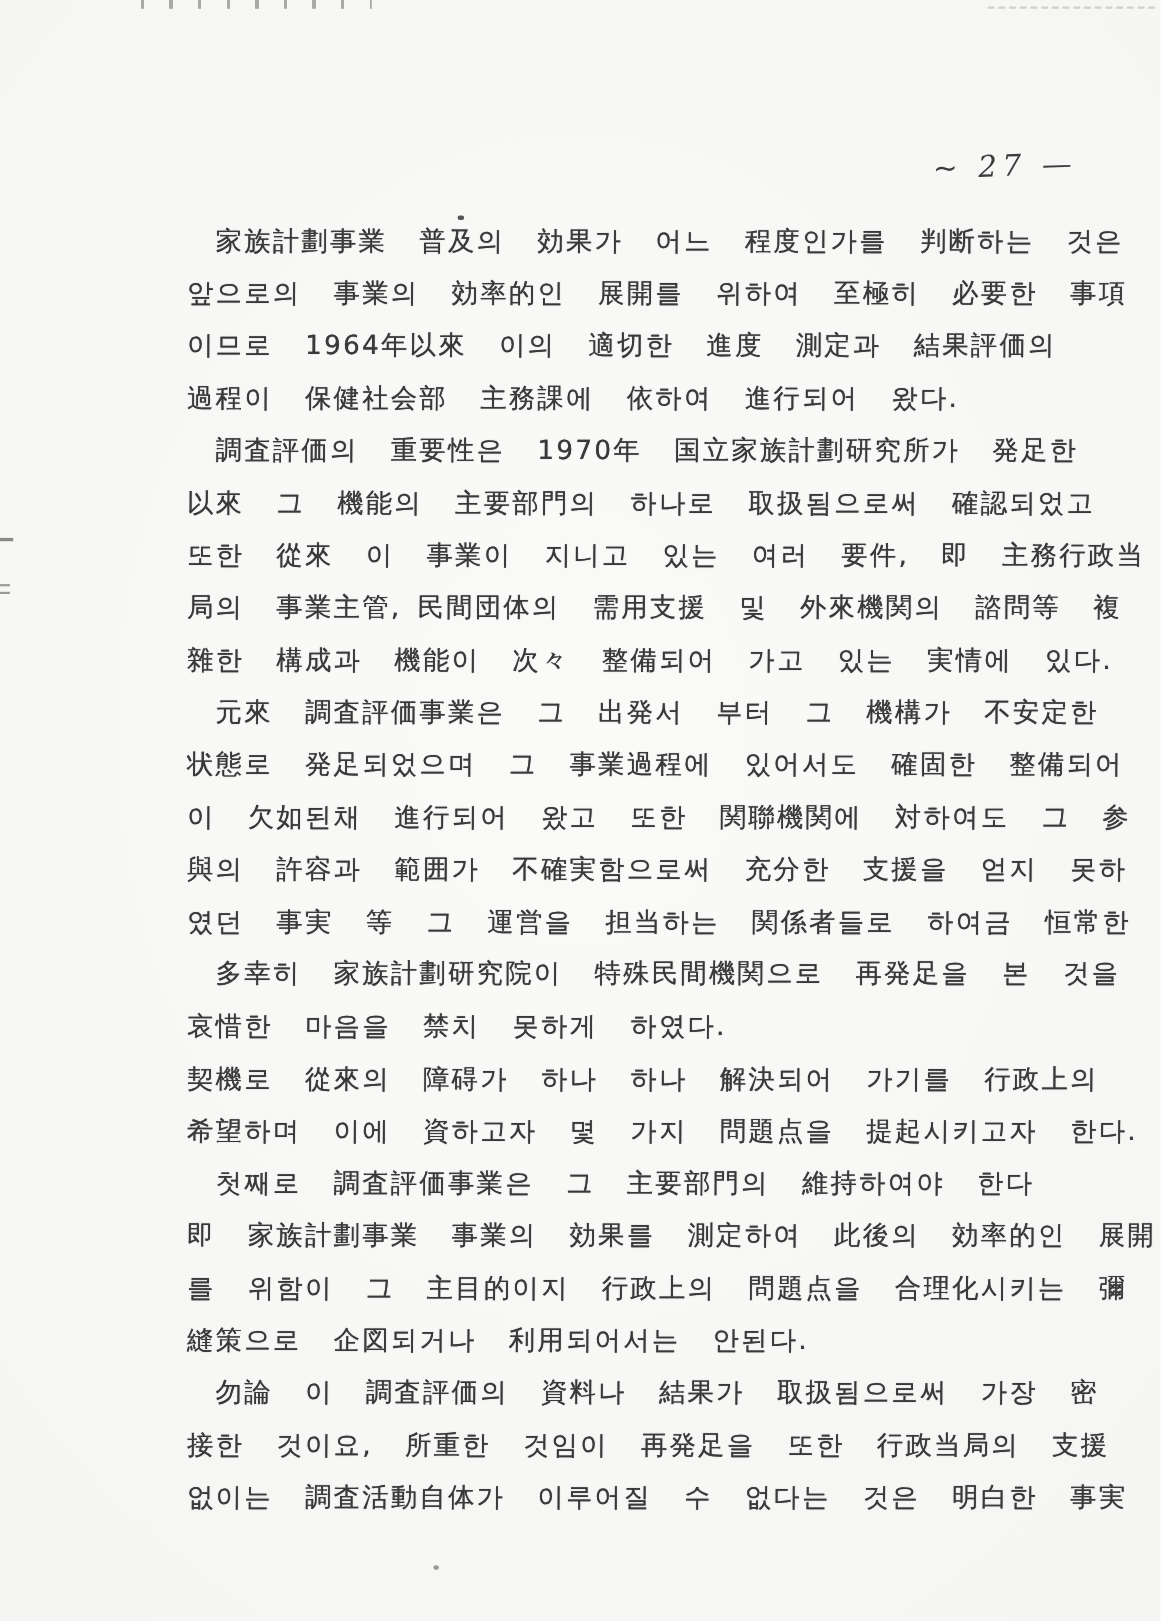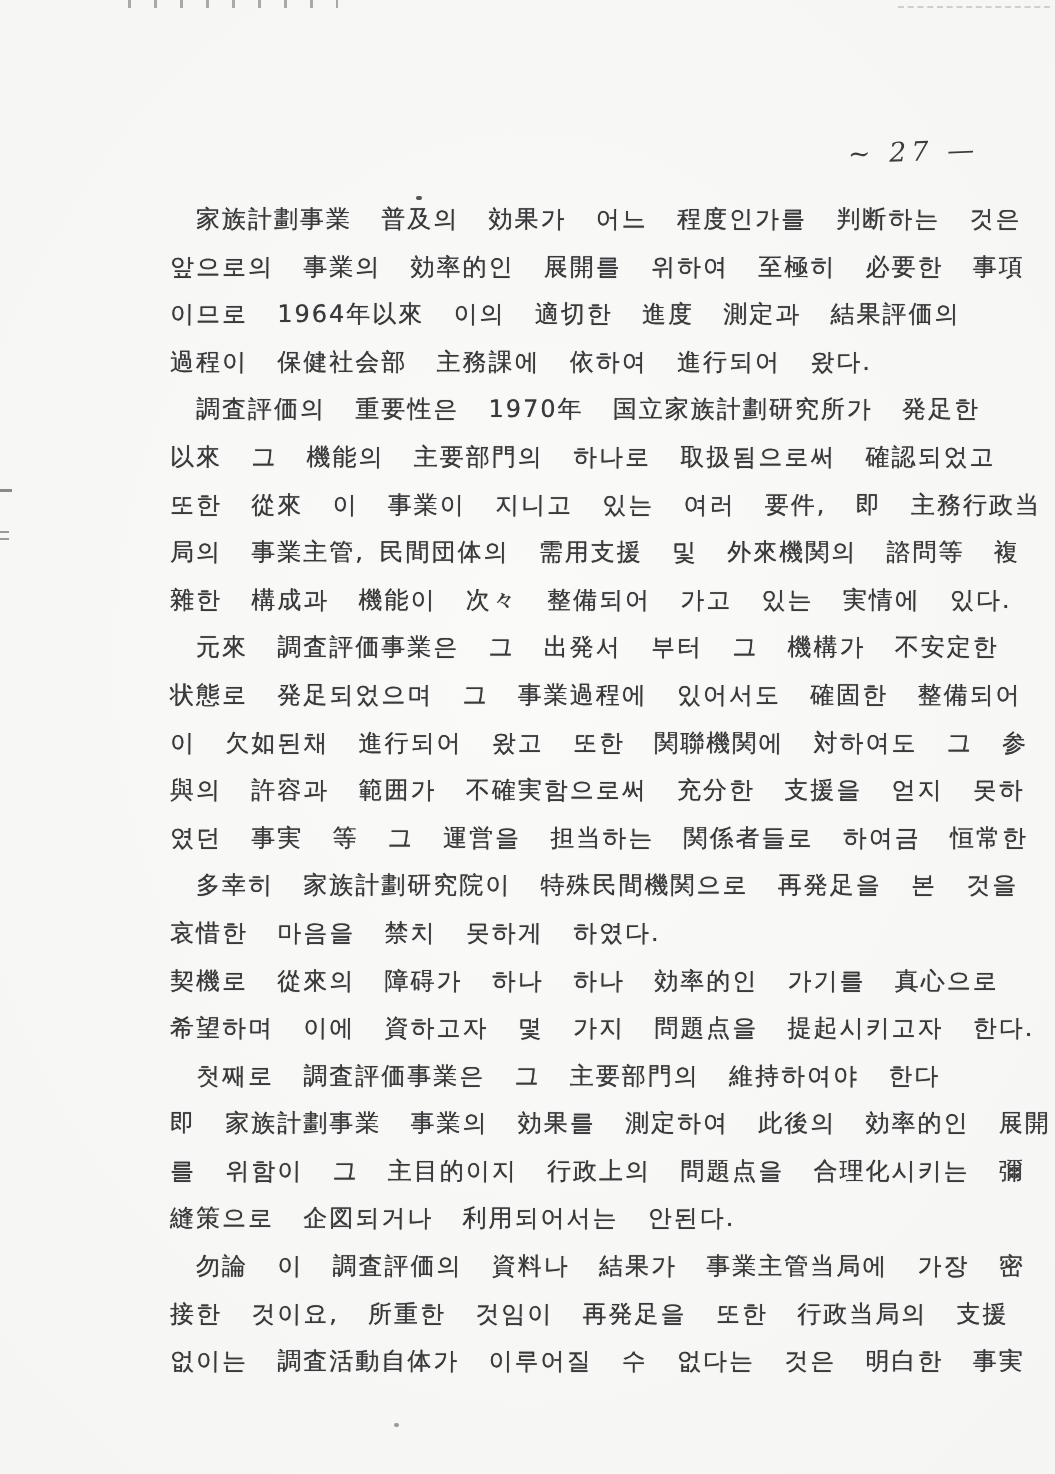--- a/index.html
+++ b/index.html
@@ -127,24 +127,24 @@
     <div class="line">또한  從來  이  事業이  지니고  있는  여러  要件,  即  主務行政当</div>
     <div class="line">局의  事業主管, 民間団体의  需用支援  및  外來機関의  諮問等  複</div>
     <div class="line">雜한  構成과  機能이  次々  整備되어  가고  있는  実情에  있다.</div>
     <div class="line">　元來  調査評価事業은  그  出発서  부터  그  機構가  不安定한</div>
     <div class="line">状態로  発足되었으며  그  事業過程에  있어서도  確固한  整備되어</div>
     <div class="line">이  欠如된채  進行되어  왔고  또한  関聯機関에  対하여도  그  参</div>
     <div class="line">與의  許容과  範囲가  不確実함으로써  充分한  支援을  얻지  못하</div>
     <div class="line">였던  事実  等  그  運営을  担当하는  関係者들로  하여금  恒常한</div>
     <div class="line">　多幸히  家族計劃研究院이  特殊民間機関으로  再発足을  본  것을</div>
     <div class="line">哀惜한  마음을  禁치  못하게  하였다.</div>
-    <div class="line">契機로  從來의  障碍가  하나  하나  効率的인  가기를  真心으로</div>
+    <div class="line">契機로  從來의  障碍가  하나  하나  解決되어  가기를  行政上의</div>
     <div class="line">希望하며  이에  資하고자  몇  가지  問題点을  提起시키고자  한다.</div>
     <div class="line">　첫째로  調査評価事業은  그  主要部門의  維持하여야  한다</div>
     <div class="line">即  家族計劃事業  事業의  効果를  測定하여  此後의  効率的인  展開</div>
     <div class="line">를  위함이  그  主目的이지  行政上의  問題点을  合理化시키는  彌</div>
     <div class="line">縫策으로  企図되거나  利用되어서는  안된다.</div>
-    <div class="line">　勿論  이  調査評価의  資料나  結果가  事業主管当局에  가장  密</div>
+    <div class="line">　勿論  이  調査評価의  資料나  結果가  取扱됨으로써  가장  密</div>
     <div class="line">接한  것이요,  所重한  것임이  再発足을  또한  行政当局의  支援</div>
     <div class="line">없이는  調査活動自体가  이루어질  수  없다는  것은  明白한  事実</div>
   </div>
 
 </div>
 
 </body></html>

